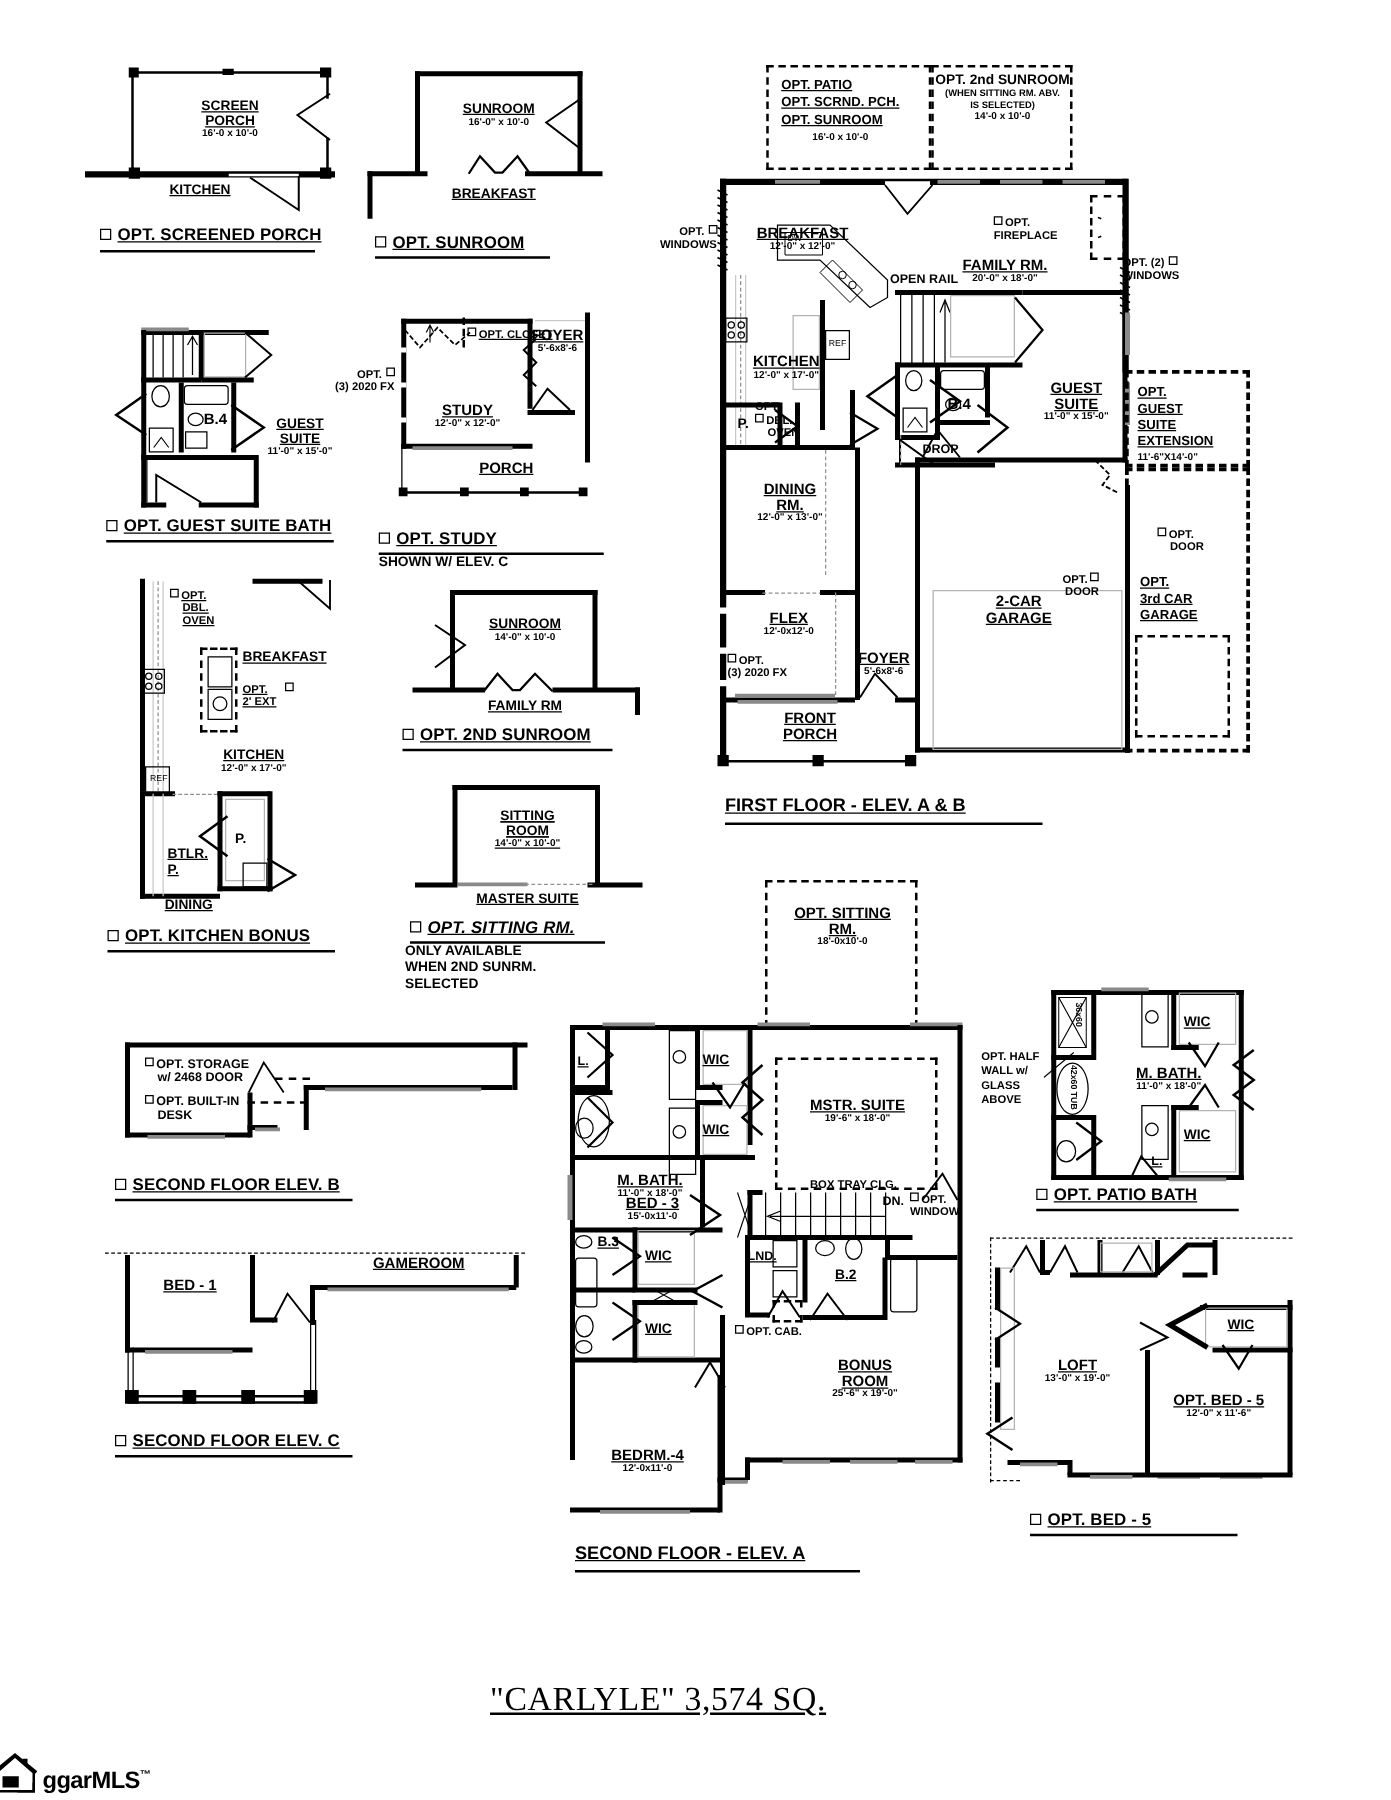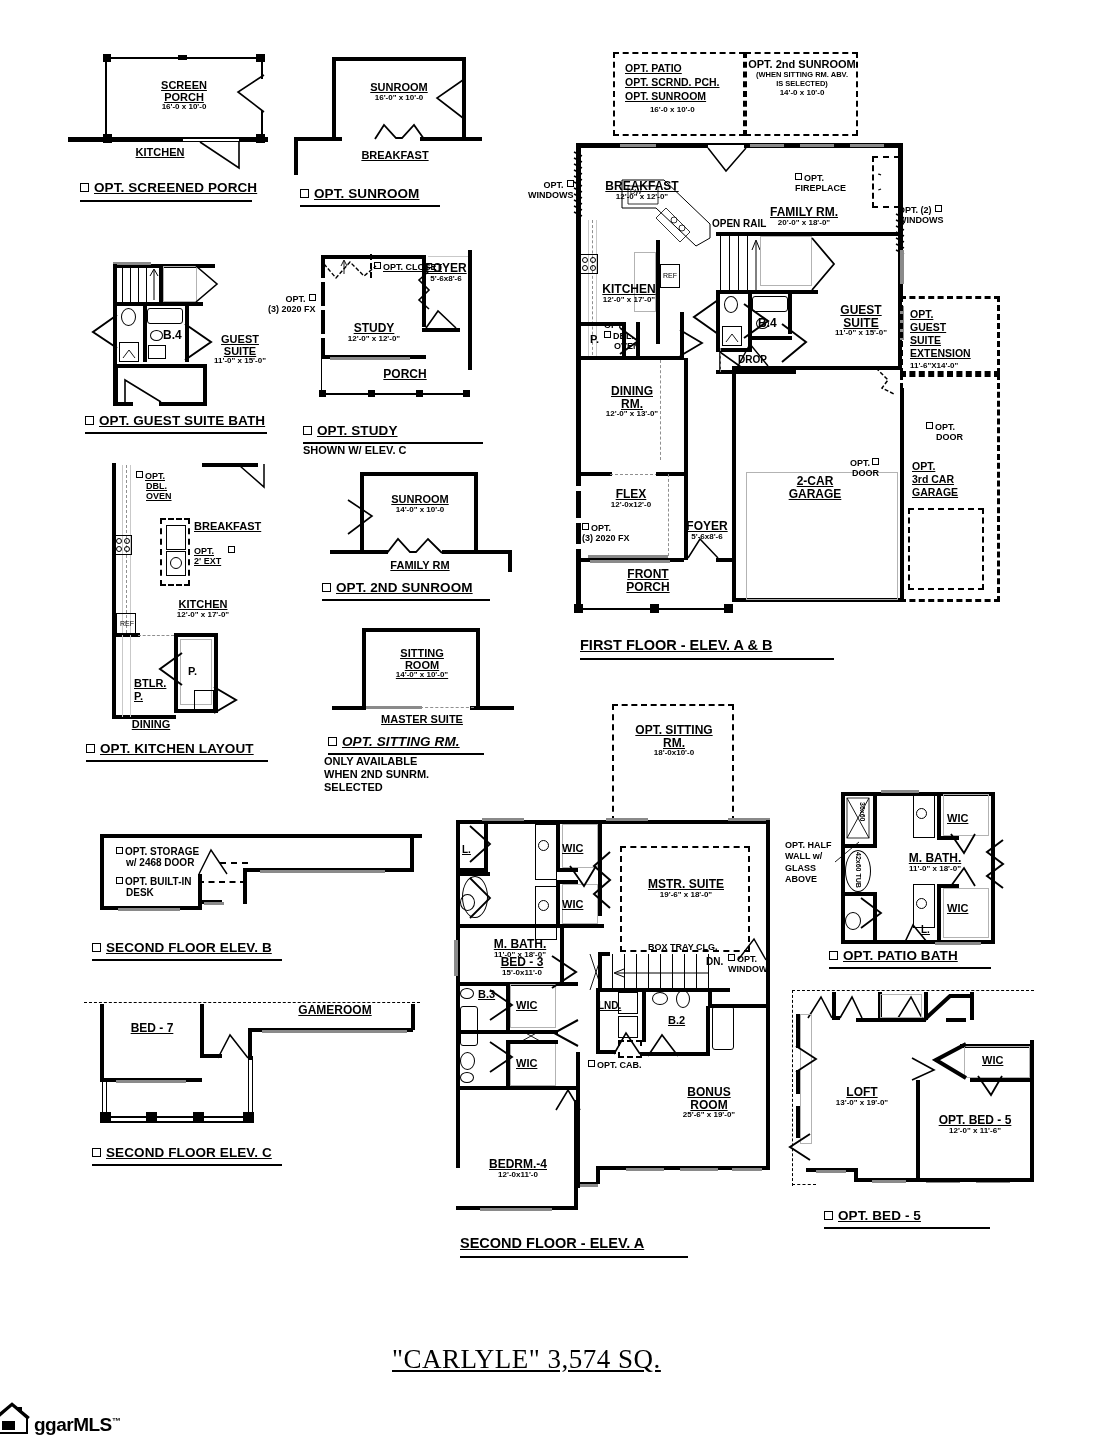--- a/index.html
+++ b/index.html
@@ -334,21 +334,21 @@
     <div class="abs t11" style="left:98px;top:210px;font-weight:bold;">P.</div>
     <div class="abs t11" style="left:44px;top:222px;font-weight:bold;line-height:1.15;">
       <span class="rname" style="display:block;">BTLR.</span>
       <span class="rname" style="display:block;">P.</span>
     </div>
     <div class="rlabel t11" style="left:26px;top:264px;width:70px;">
       <span class="rname">DINING</span>
     </div>
     <div class="caption" style="left:-4px;top:286px;">
       <span class="cbox"></span>
-      <span class="ctext">OPT. KITCHEN LAYOUT</span>
+      <span class="ctext">OPT. KITCHEN BONUS</span>
     </div>
     <div class="crule" style="left:-4px;top:305px;width:182px;"></div>
   </div>
 
   <div class="abs" style="left:310px;top:470px;width:230px;height:130px;">
     <div class="wallT" style="left:50px;top:2px;width:118px;"></div>
     <div class="wallV" style="left:50px;top:2px;height:80px;"></div>
     <div class="wallV" style="left:164px;top:2px;height:80px;"></div>
     <div class="wallT" style="left:20px;top:80px;width:58px;"></div>
     <div class="wallT" style="left:132px;top:80px;width:70px;"></div>
@@ -452,21 +452,21 @@
     <div class="thinV" style="left:26px;top:88px;height:40px;width:1px;"></div>
     <div class="thinV" style="left:168px;top:66px;height:62px;width:1px;"></div>
     <div class="thinV" style="left:172px;top:66px;height:62px;width:1px;"></div>
     <div class="thinT" style="left:22px;top:126px;width:150px;"></div>
     <div class="thinT" style="left:22px;top:131px;width:150px;"></div>
     <div class="wall" style="left:20px;top:122px;width:11px;height:11px;"></div>
     <div class="wall" style="left:66px;top:122px;width:11px;height:11px;"></div>
     <div class="wall" style="left:113px;top:122px;width:11px;height:11px;"></div>
     <div class="wall" style="left:163px;top:122px;width:11px;height:11px;"></div>
     <div class="rlabel t12" style="left:32px;top:32px;width:80px;">
-      <span class="rname">BED - 7</span>
+      <span class="rname">BED - 1</span>
     </div>
     <div class="rlabel t12" style="left:190px;top:14px;width:130px;">
       <span class="rname">GAMEROOM</span>
     </div>
     <div class="caption" style="left:12px;top:155px;">
       <span class="cbox"></span>
       <span class="ctext">SECOND FLOOR ELEV. C</span>
     </div>
     <div class="crule" style="left:12px;top:174px;width:190px;"></div>
   </div>
@@ -931,21 +931,21 @@
     <div class="abs t10" style="left:266px;top:256px;font-weight:bold;">
       <span>DN.</span>
     </div>
     <div class="opt" style="left:288px;top:254px;">
       <span class="ob"></span><span>OPT.</span><br>
       <span>WINDOW</span>
     </div>
     <div class="opt" style="left:148px;top:360px;">
       <span class="ob"></span><span>OPT. CAB.</span>
     </div>
-    <div class="rlabel t12" style="left:215px;top:386px;width:108px;">
+    <div class="rlabel t12" style="left:198px;top:386px;width:108px;">
       <span class="rname">BONUS</span>
       <span class="rname">ROOM</span>
       <span class="rdim t8">25'-6" x 19'-0"</span>
     </div>
     <div class="rlabel t12" style="left:24px;top:458px;width:108px;">
       <span class="rname">BEDRM.-4</span>
       <span class="rdim t8">12'-0x11'-0</span>
     </div>
 
     <div class="abs" style="left:20px;top:534px;">

